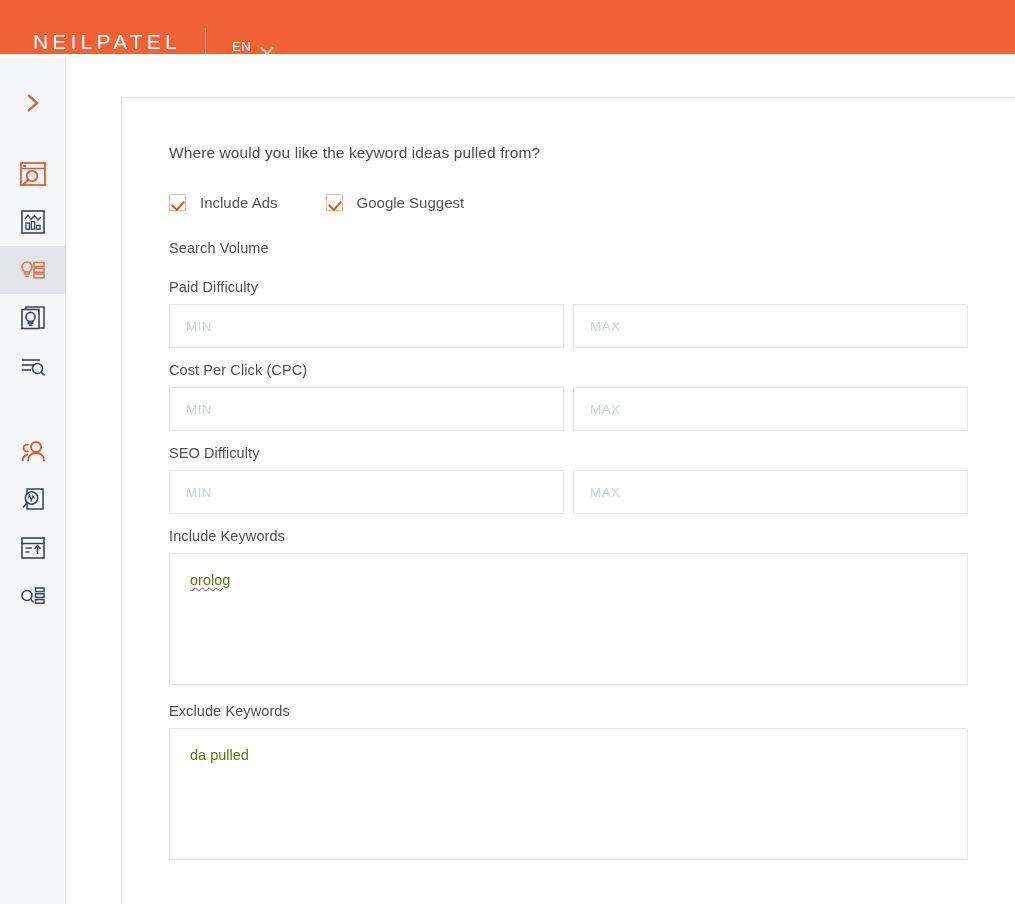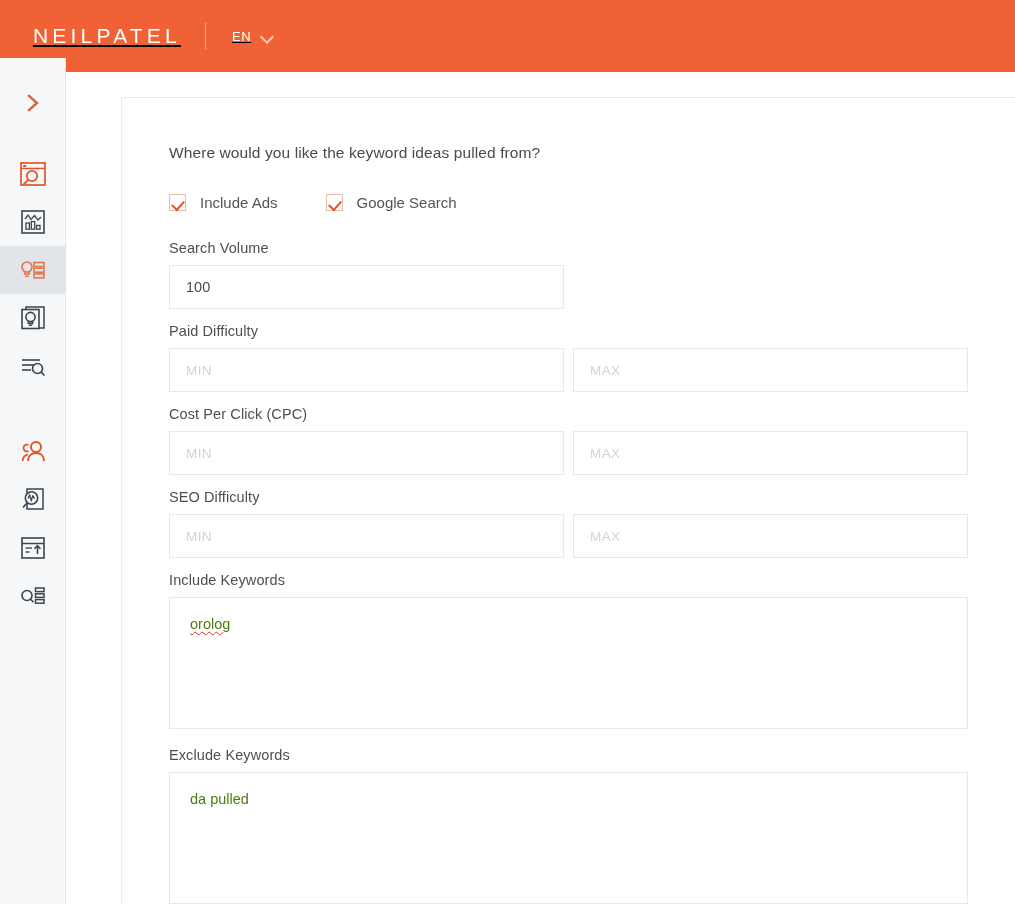--- a/index.html
+++ b/index.html
@@ -7,23 +7,23 @@
     margin: 0; padding: 0;
     width: 1015px; height: 904px;
     overflow: hidden;
     background: #ffffff;
     font-family: "Liberation Sans", sans-serif;
   }
 
   
   .topbar {
     position: absolute; top: 0; left: 0;
-    width: 1015px; height: 72px;
+    width: 1015px; height: 54px;
     background: #f06236;
-    display: flex; align-items: center; text-decoration: underline;
+    display: flex; align-items: flex-end;
   }
   .brand {
     margin-left: 33px;
     color: #ffffff;
     font-size: 21px;
     letter-spacing: 4.2px;
     font-weight: 400;
     white-space: nowrap;
   }
   .brand-divider {
@@ -297,28 +297,27 @@
 
       <div class="question">Where would you like the keyword ideas pulled from?</div>
 
       <div class="checkbox-row">
         <div class="cb-group">
           <span class="cb-box checked"></span>
           <span class="cb-label">Include Ads</span>
         </div>
         <div class="cb-group">
           <span class="cb-box checked"></span>
-          <span class="cb-label">Google Search</span>
+          <span class="cb-label">Google Suggest</span>
         </div>
       </div>
 
       <div class="field-block">
         <div class="field-label">Search Volume</div>
         <div class="input-pair">
-          <input class="txt-input" type="text" value="100" placeholder="MIN" style="">
         </div>
       </div>
 
       <div class="field-block">
         <div class="field-label">Paid Difficulty</div>
         <div class="input-pair">
           <input class="txt-input" type="text" placeholder="MIN" value="" style="">
           <input class="txt-input" type="text" placeholder="MAX" value="" style="">
         </div>
       </div>

